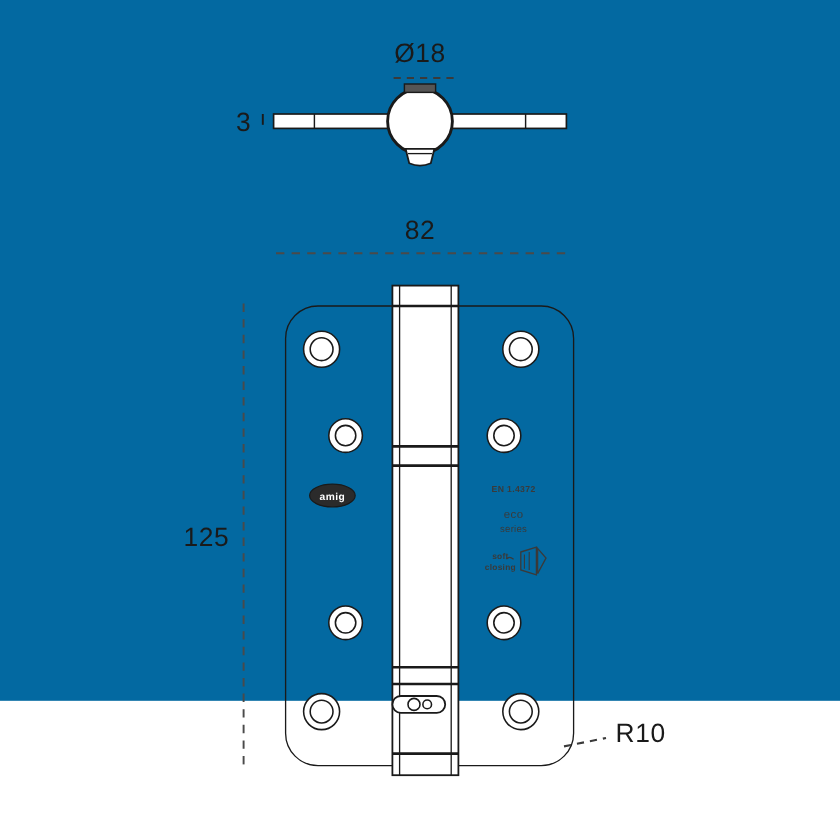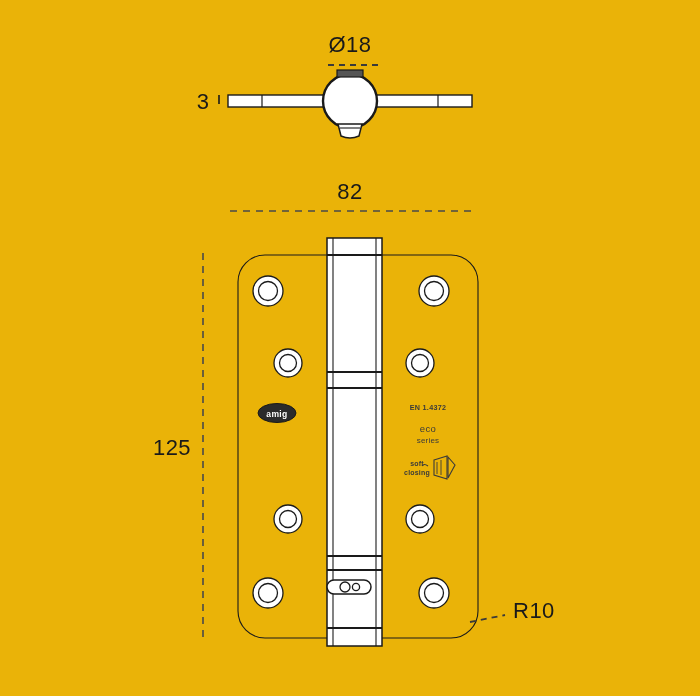--- a/index.html
+++ b/index.html
@@ -10,22 +10,22 @@
   }
   body {
     width: 700px;
     height: 700px;
     font-family: "Liberation Sans", sans-serif;
     overflow: hidden;
   }
   #drawing-root {
     position: relative;
     width: 700px;
-    height: 696px;
-    background: #eab308;
+    height: 584px;
+    background: #0369a1;
   }
   svg.sheet {
     display: block;
     width: 700px;
     height: 700px;
   }
   .dim-text {
     font-family: "Liberation Sans", sans-serif;
     font-size: 22px;
     fill: #1a1a1a;

